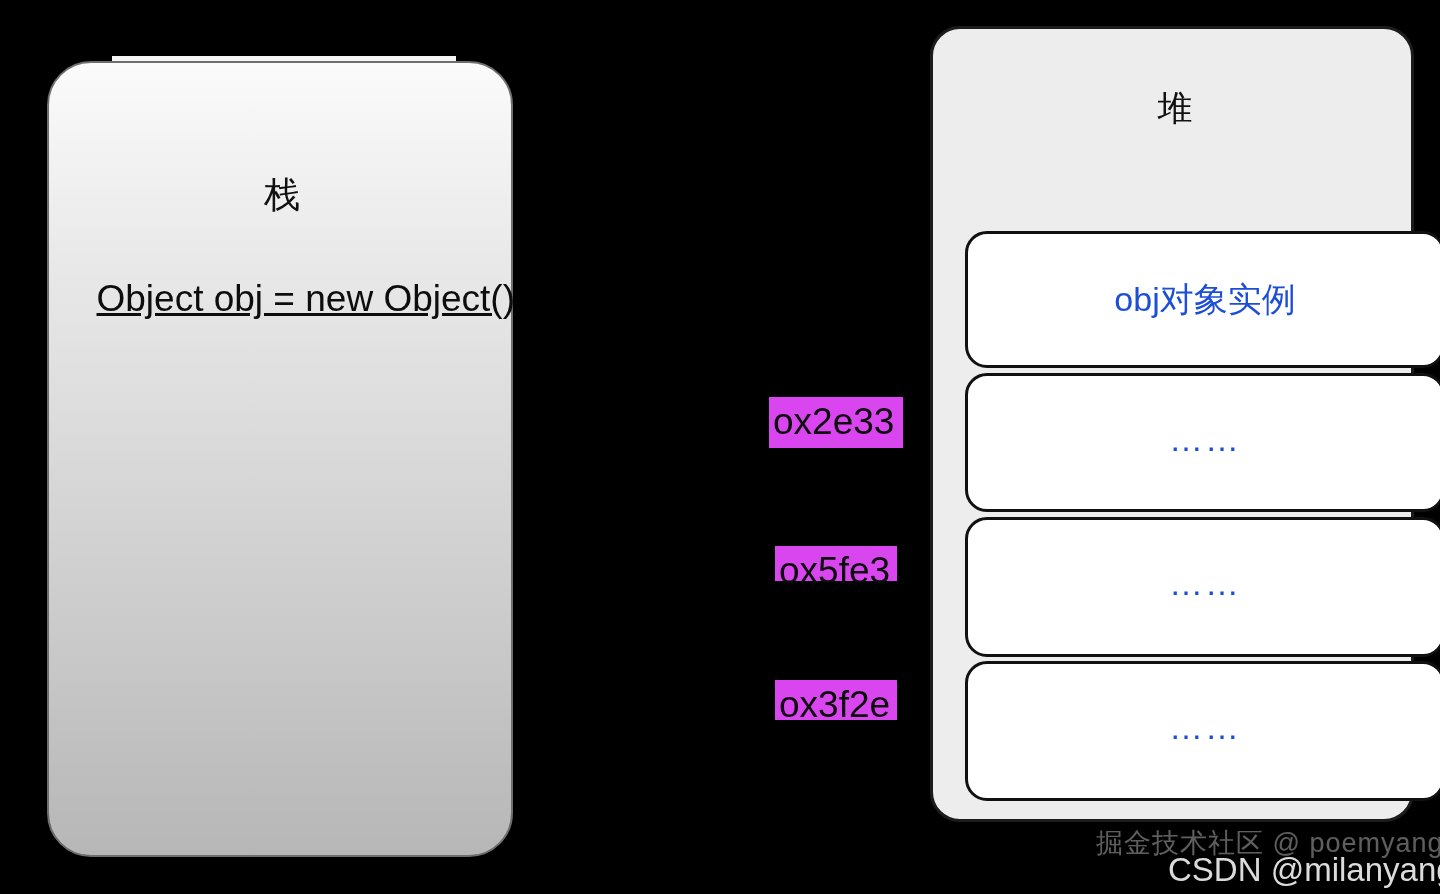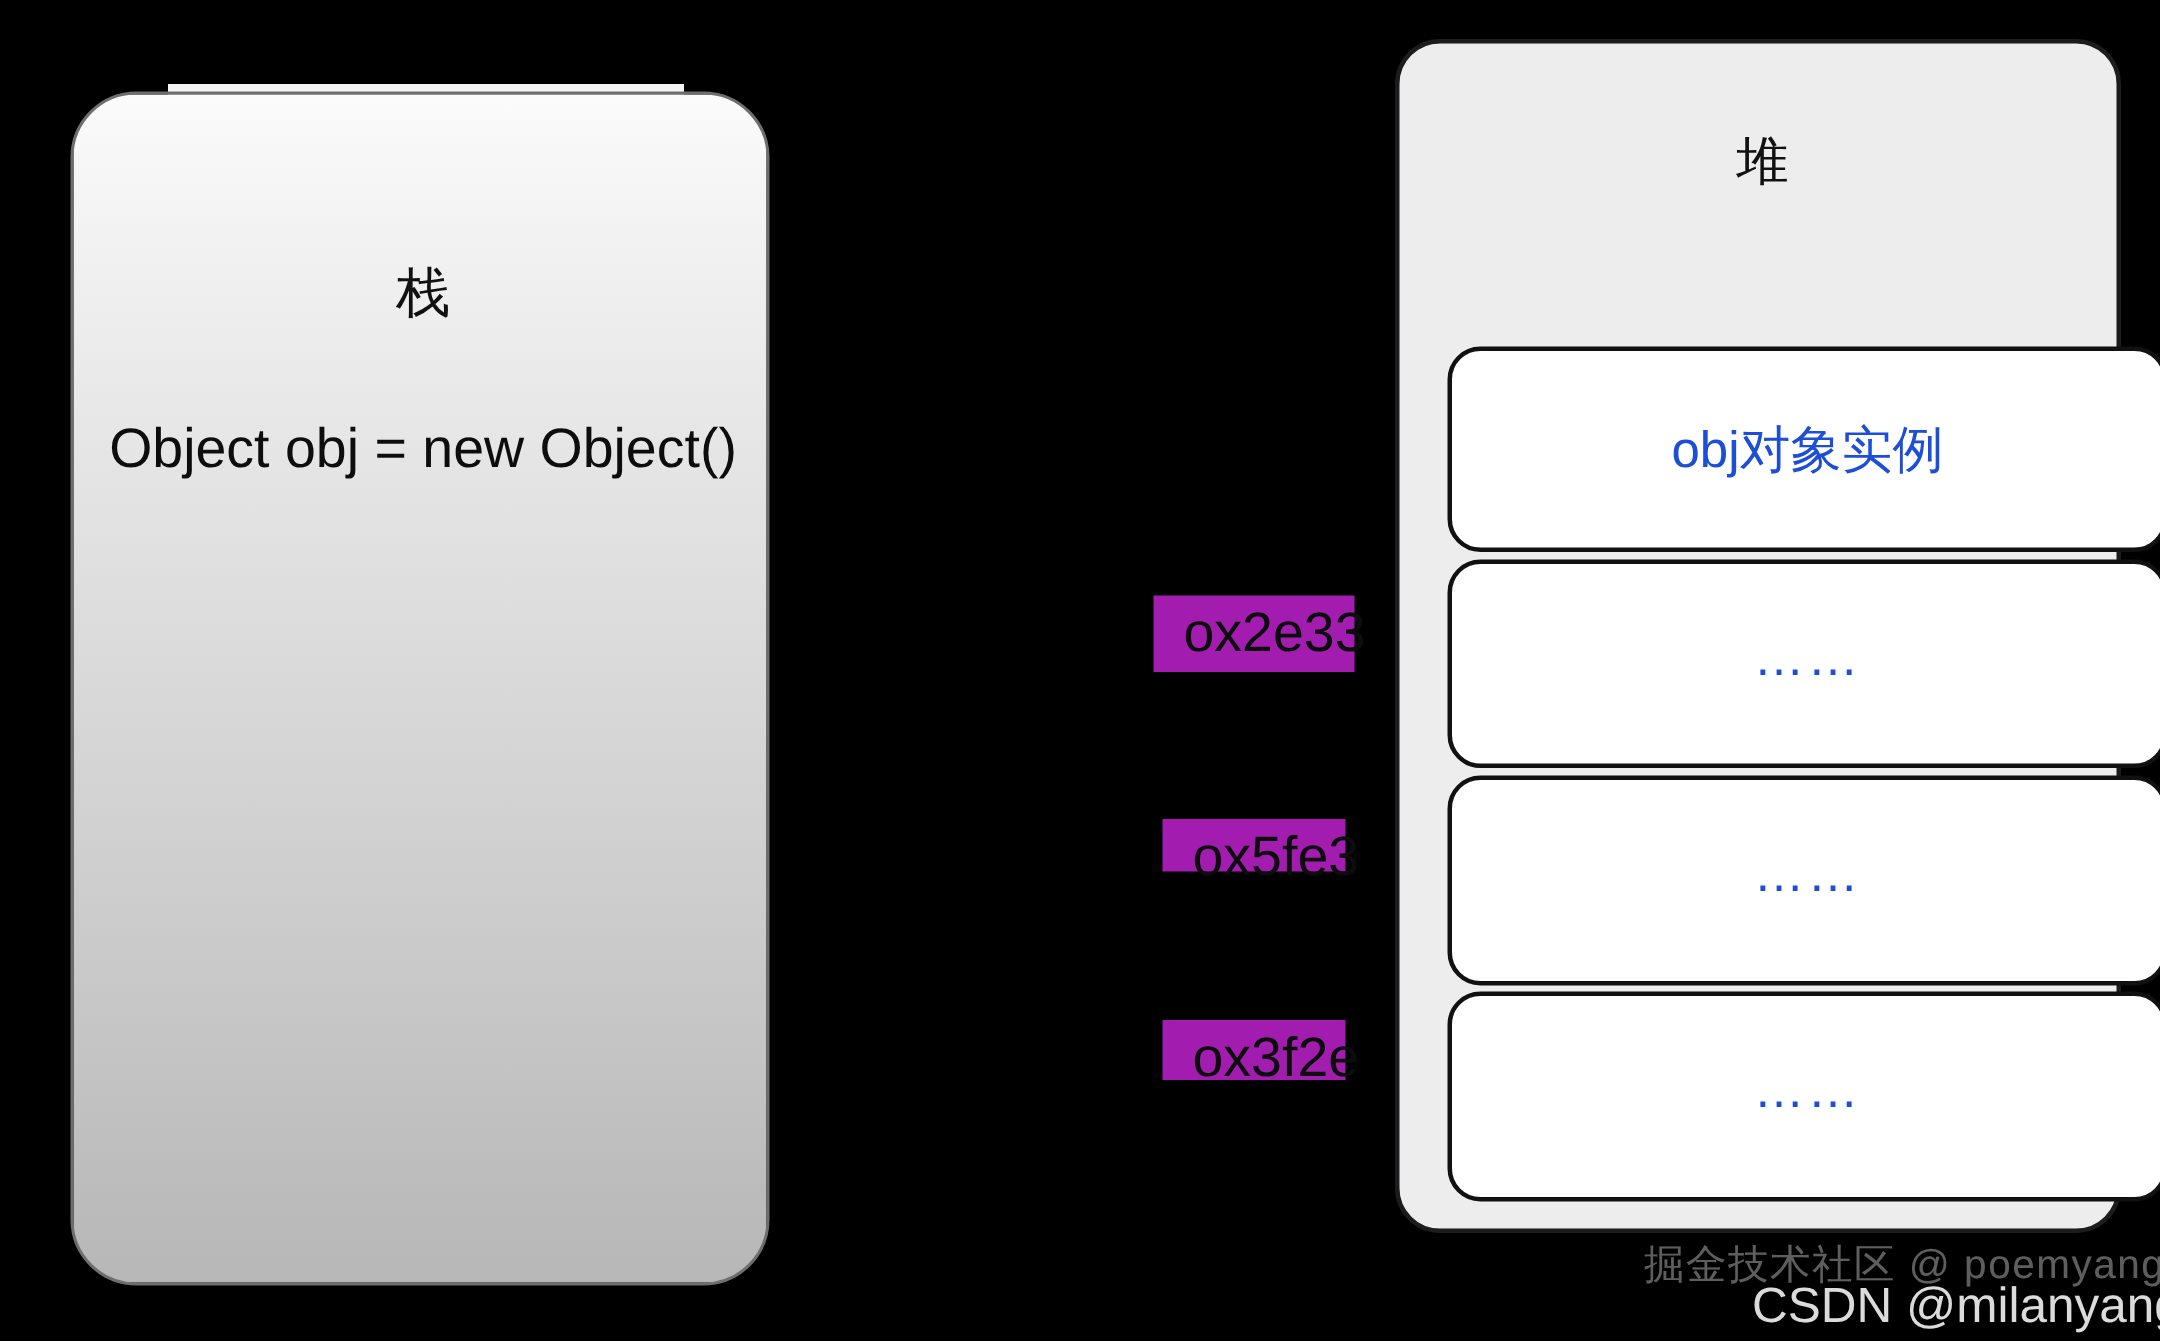--- a/index.html
+++ b/index.html
@@ -61,37 +61,38 @@
     font-size: 36px;
     line-height: 44px;
     color: #111111;
     font-weight: 400;
   }
   .stack-code {
     position: absolute;
     left: 0;
     top: 212px;
     width: 466px;
-    text-align: center;
+    text-align: right;
     font-size: 37px;
     line-height: 48px;
     letter-spacing: 0px;
     color: #0d0d0d;
     white-space: nowrap;
+    text-decoration: underline;
   }
 
   
   .addr {
     position: absolute;
-    background: #a21caf;
+    background: #d946ef;
     color: #0d0d0d;
     font-size: 37px;
     line-height: 50px;
     text-align: left;
-    padding: 0 20px;
+    padding: 0 4px;
     box-sizing: border-box;
     white-space: nowrap;
   }
   .addr-1 { left: 769px; top: 397px; width: 134px; height: 51px; }
   .addr-2 { left: 775px; top: 546px; width: 122px; height: 35px; }
   .addr-3 { left: 775px; top: 680px; width: 122px; height: 40px; }
 
   
   .heap-box {
     position: absolute;

